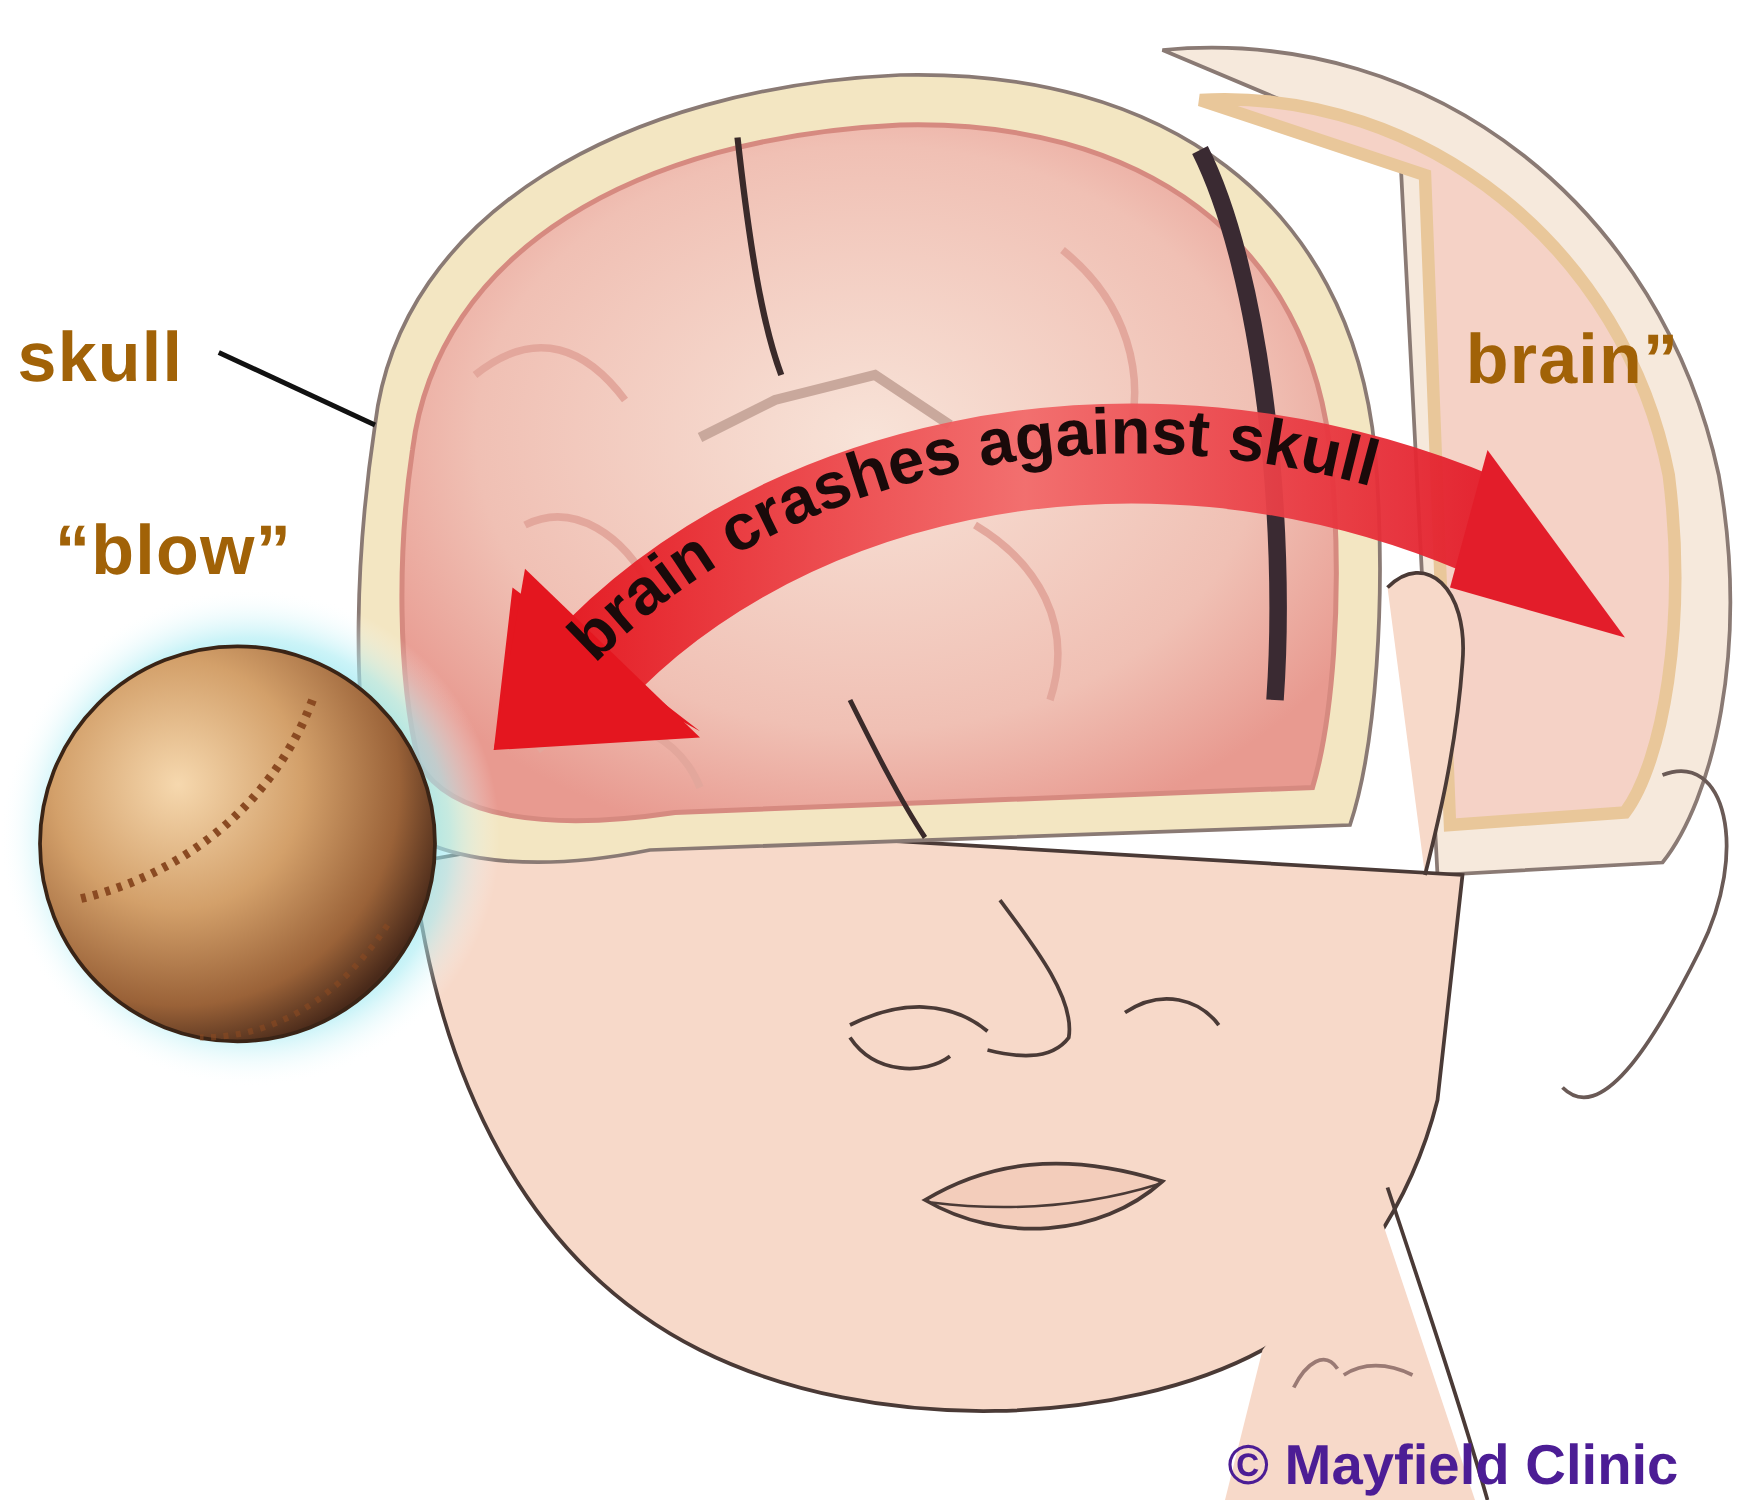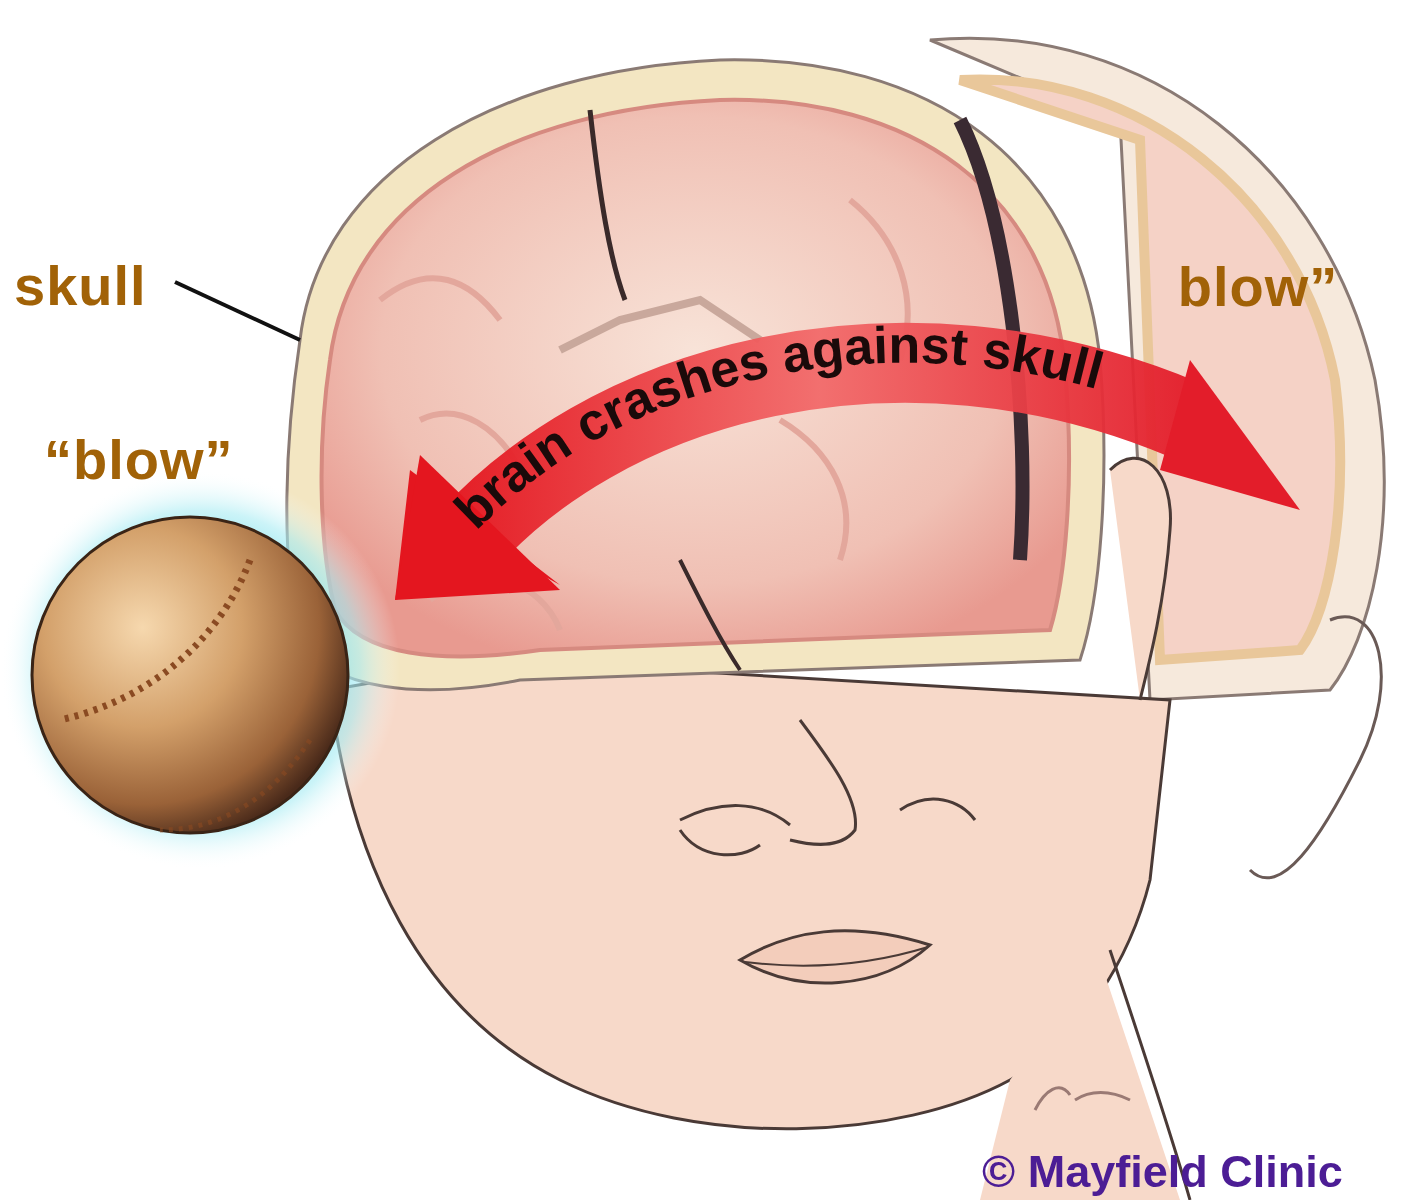--- a/index.html
+++ b/index.html
@@ -101,18 +101,18 @@
         <textPath href="#arcPath" startOffset="4%">brain crashes against skull</textPath>
       </text>
     </g>
 
     <line x1="175" y1="282" x2="300" y2="340" stroke="#111" stroke-width="4"></line>
 
     <path d="M 1035 1110 C 1045 1090, 1060 1080, 1070 1095 M 1075 1100 C 1090 1090, 1110 1090, 1130 1100" fill="none" stroke="#9a7a74" stroke-width="3"></path>
   </svg>
 
   <div class="label" style="left:14px; top:258px;">skull</div>
-  <div class="label" style="left:44px; top:432px;">“blow”</div>
+  <div class="label" style="left:44px; top:412px;">“blow”</div>
   <div class="label label-counter" style="left:1118px; top:258px; width:280px;">
-    <div>blow”</div>
+    <div>brain”</div>
   </div>
   <div class="credit" style="left:982px; top:1146px;">© Mayfield Clinic</div>
 </div>
 
 </body></html>

